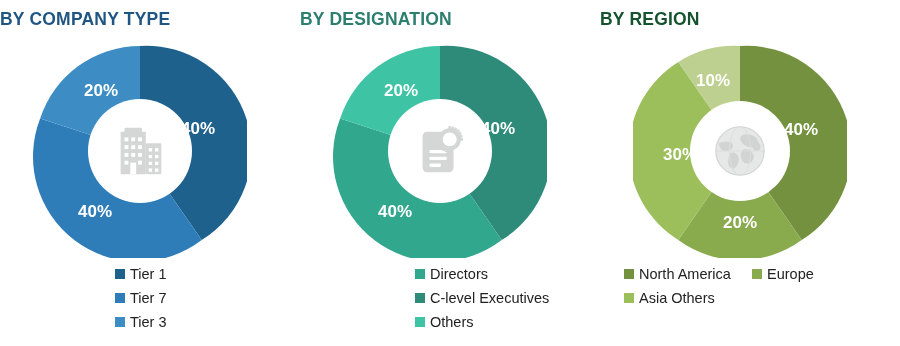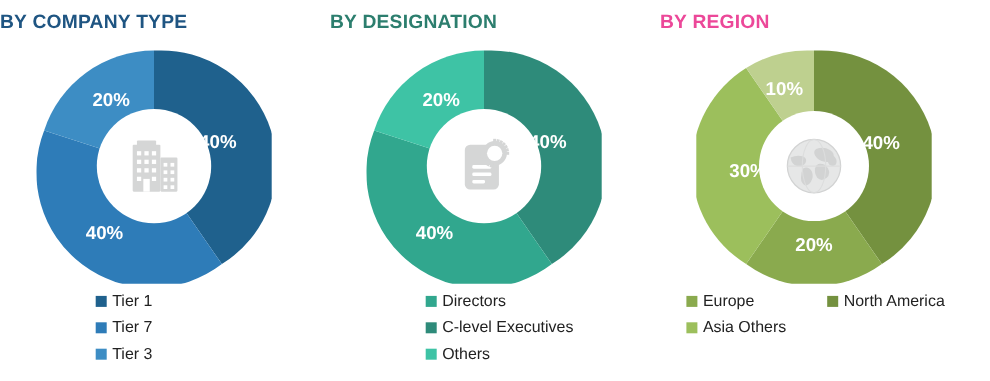--- a/index.html
+++ b/index.html
@@ -35,21 +35,21 @@
     left: 0;
     width: 300px;
     text-align: left;
     font-size: 17.5px;
     font-weight: bold;
     letter-spacing: 0.2px;
     font-family: "Liberation Sans", sans-serif;
   }
   #title-company { color: #1F5582; }
   #title-designation { color: #2C7E6E; }
-  #title-region { color: #ec4899; }
+  #title-region { color: #14532d; }
 
   .donut-wrap {
     position: absolute;
     top: 44px;
     left: 33px;
     width: 214px;
     height: 214px;
   }
   .donut-svg { display: block; width: 214px; height: 214px; }
 
@@ -100,21 +100,21 @@
     flex: 0 0 auto;
   }
   .legend-text {
     font-family: "Liberation Sans", sans-serif;
     font-size: 14.5px;
     color: #222222;
     white-space: nowrap;
     line-height: 1;
   }
   
-  .legend-col-1 .legend-rows { align-items: flex-start; padding-left: 87px; }
+  .legend-col-1 .legend-rows { align-items: flex-start; padding-left: 115px; }
   
   .legend-col-2 .legend-rows { align-items: flex-start; padding-left: 24px; }
   .legend-col-2 .legend-item { width: 128px; }
 </style>
 </head>
 <body>
 
 <div class="board">
 
   <div class="panel" id="panel-company">
@@ -293,27 +293,27 @@
         <circle cx="32" cy="32" r="25" fill="none" stroke="#D2D3D3" stroke-width="1.2"></circle>
         <ellipse cx="32" cy="32" rx="11" ry="25" fill="none" stroke="#DCDDDD" stroke-width="1"></ellipse>
         <line x1="7" y1="32" x2="57" y2="32" stroke="#DCDDDD" stroke-width="1"></line>
       </svg>
     </div>
 
     <div class="legend legend-col-2">
       <div class="legend-rows">
         <div class="legend-row">
           <div class="legend-item">
+            <span class="legend-swatch" style="background:#74913F"></span>
+            <span class="legend-text">North America</span>
+          </div>
+          <div class="legend-item">
             <span class="legend-swatch" style="background:#8AAA4E"></span>
             <span class="legend-text">Europe</span>
           </div>
-          <div class="legend-item">
-            <span class="legend-swatch" style="background:#74913F"></span>
-            <span class="legend-text">North America</span>
-          </div>
         </div>
         <div class="legend-row">
           <div class="legend-item">
             <span class="legend-swatch" style="background:#9CBF5C"></span>
             <span class="legend-text">Asia Others</span>
           </div>
         </div>
       </div>
     </div>
   </div>

